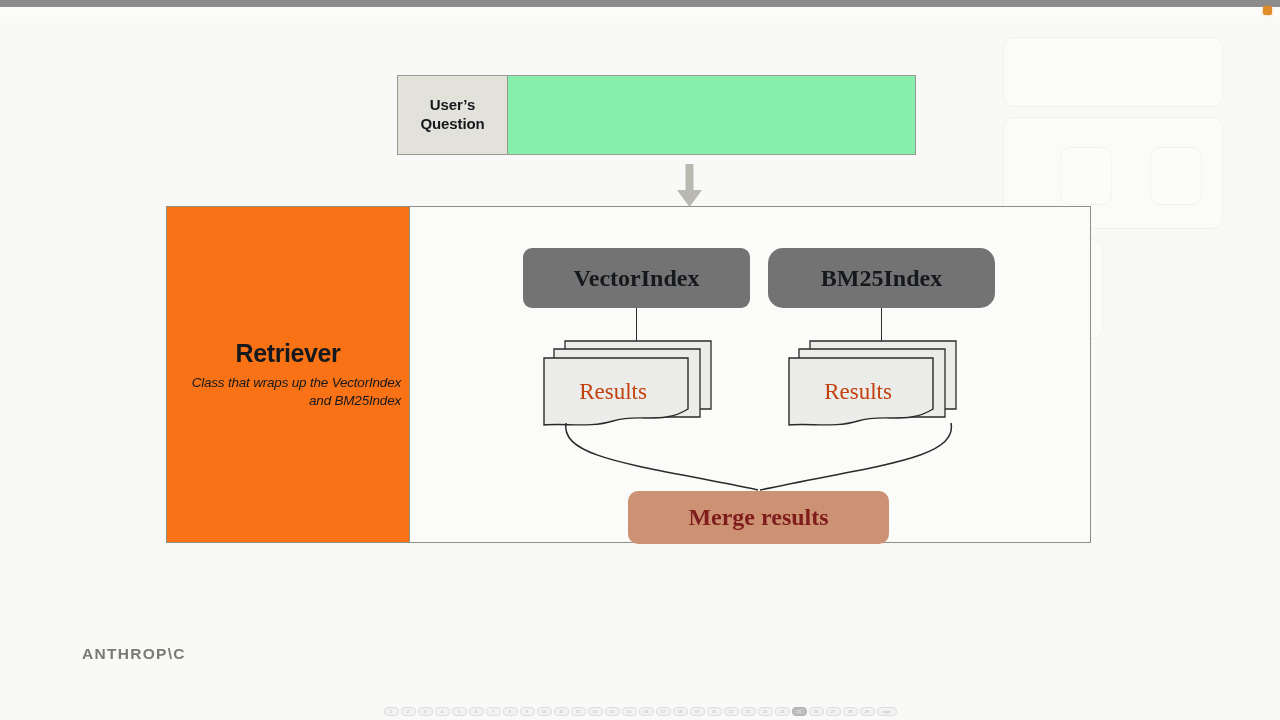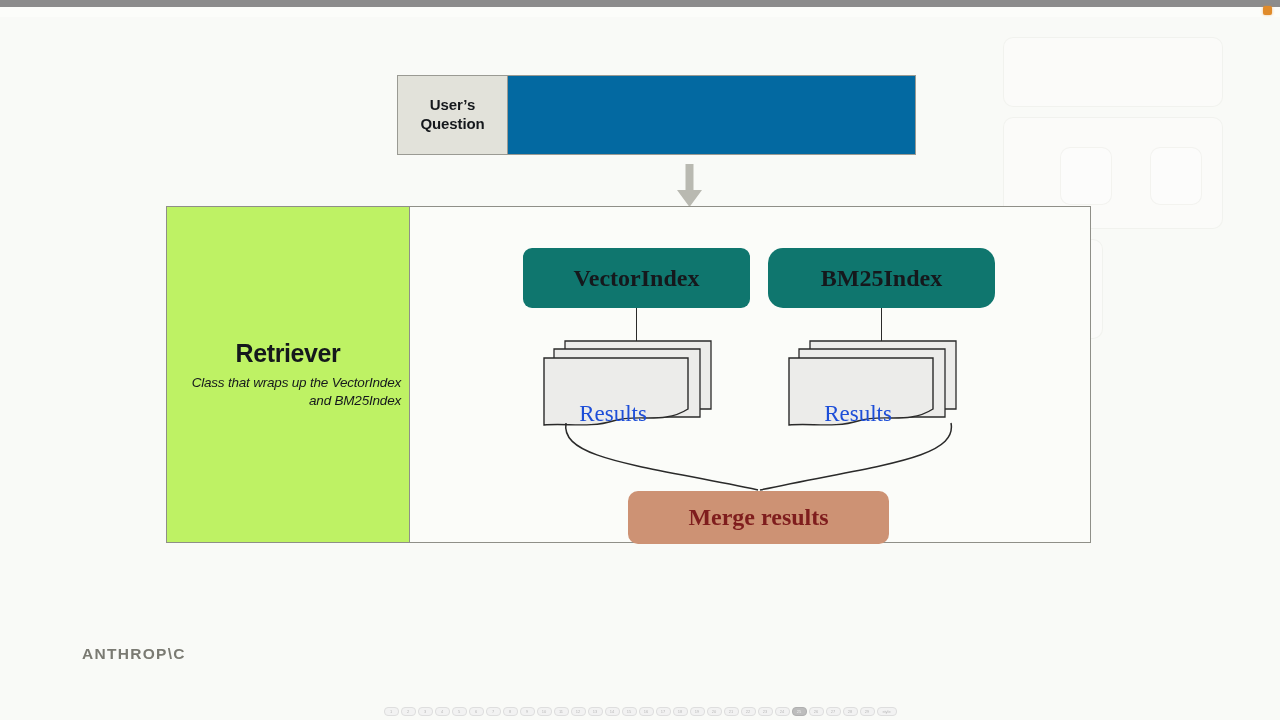--- a/index.html
+++ b/index.html
@@ -55,21 +55,21 @@
     border-radius: 10px;
   }
 
   
   #question-row {
     position: absolute;
     left: 397px; top: 58px;
     width: 519px; height: 80px;
     display: flex;
     border: 1px solid #9a9a93;
-    background: #0369a1;
+    background: #86efac;
   }
   #question-label {
     width: 110px;
     background: #e2e2da;
     border-right: 1px solid #9a9a93;
     display: flex;
     align-items: center;
     justify-content: center;
     text-align: center;
     font-size: 15px;
@@ -101,21 +101,21 @@
   #retriever-panel {
     position: absolute;
     left: 166px; top: 189px;
     width: 925px; height: 337px;
     border: 1px solid #8f8f88;
     background: #fbfcf9;
     display: flex;
   }
   #retriever-side {
     width: 243px;
-    background: #bef264;
+    background: #f97316;
     border-right: 1px solid #8f8f88;
     display: flex;
     flex-direction: column;
     align-items: center;
     justify-content: center;
     padding: 0 8px;
   }
   #retriever-title {
     font-size: 25px;
     font-weight: 700;
@@ -133,21 +133,21 @@
   }
   #retriever-body {
     position: relative;
     flex: 1;
   }
 
   
   .index-box {
     position: absolute;
     width: 227px; height: 60px;
-    background: #0f766e;
+    background: #737373;
     border-radius: 9px;
     display: flex;
     align-items: center;
     justify-content: center;
     font-family: "Liberation Serif", serif;
     font-size: 24px;
     font-weight: 700;
     color: #15181c;
   }
   #index-vector { left: 113px; top: 41px; }
@@ -172,23 +172,22 @@
   .results-label {
     position: absolute;
     left: 0; top: 0;
     width: 140px; height: 86px;
     top: 14px;
     display: flex;
     align-items: center;
     justify-content: center;
     font-family: "Liberation Serif", serif;
     font-size: 23px;
-    color: #1d4ed8;
+    color: #c2410c;
     pointer-events: none;
-    margin-top: 22px;
   }
 
   
   #merge-box {
     position: absolute;
     left: 218px; top: 284px;
     width: 261px; height: 53px;
     background: #cd9274;
     border-radius: 10px;
     display: flex;

